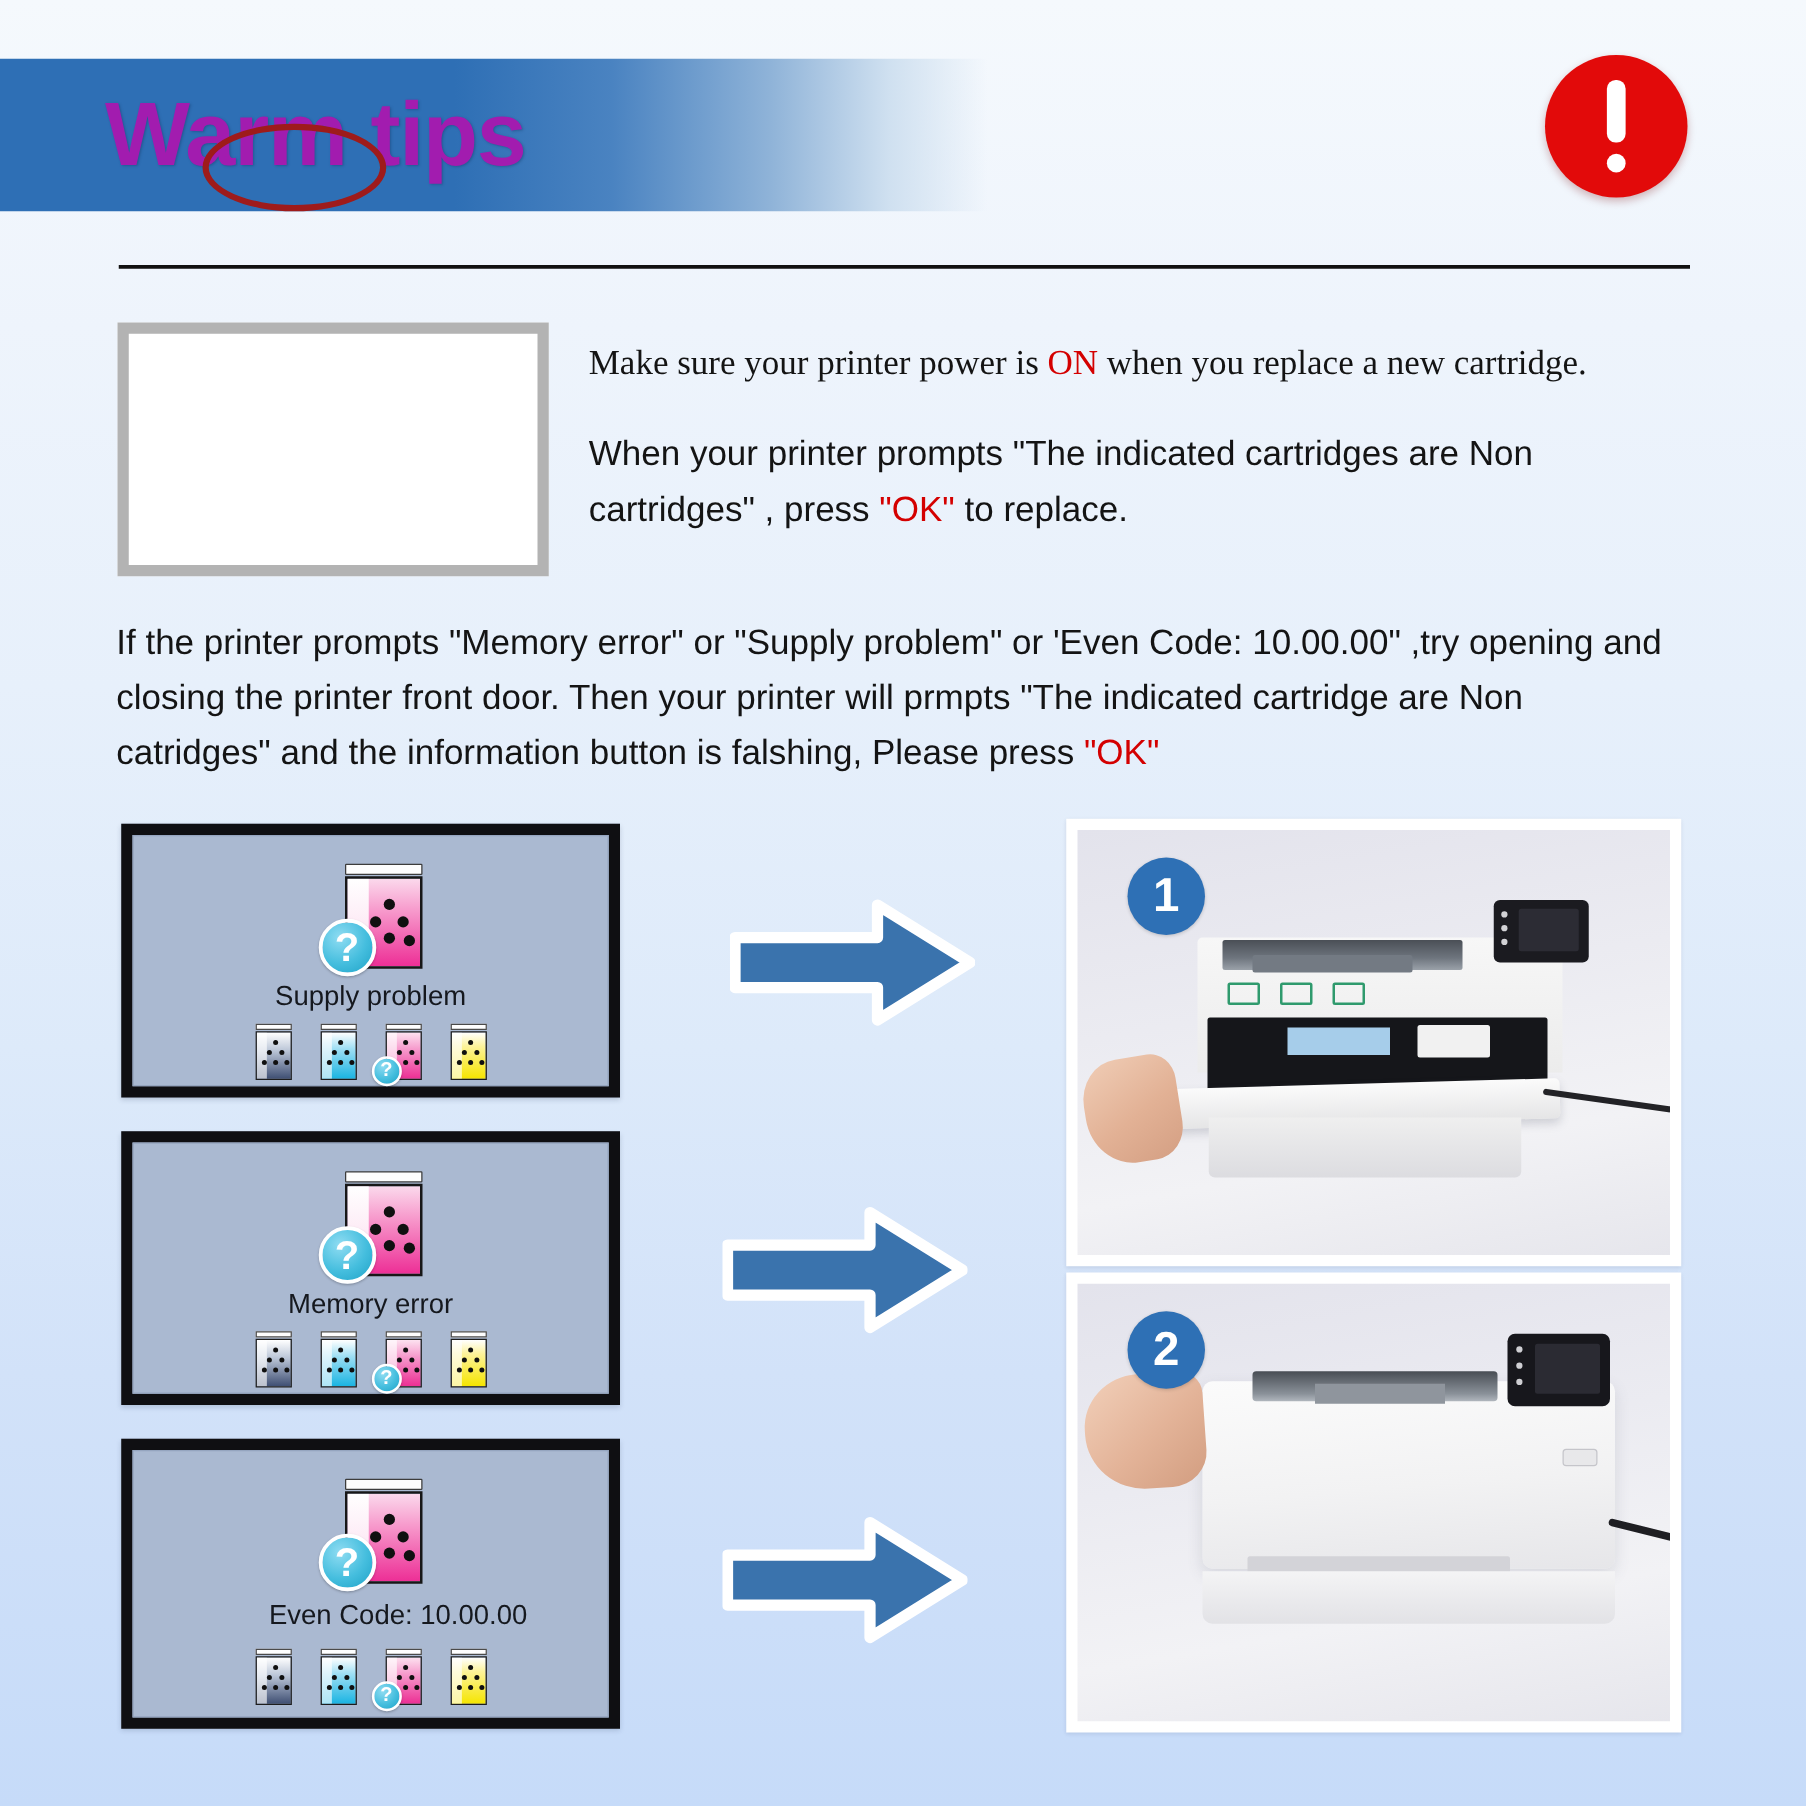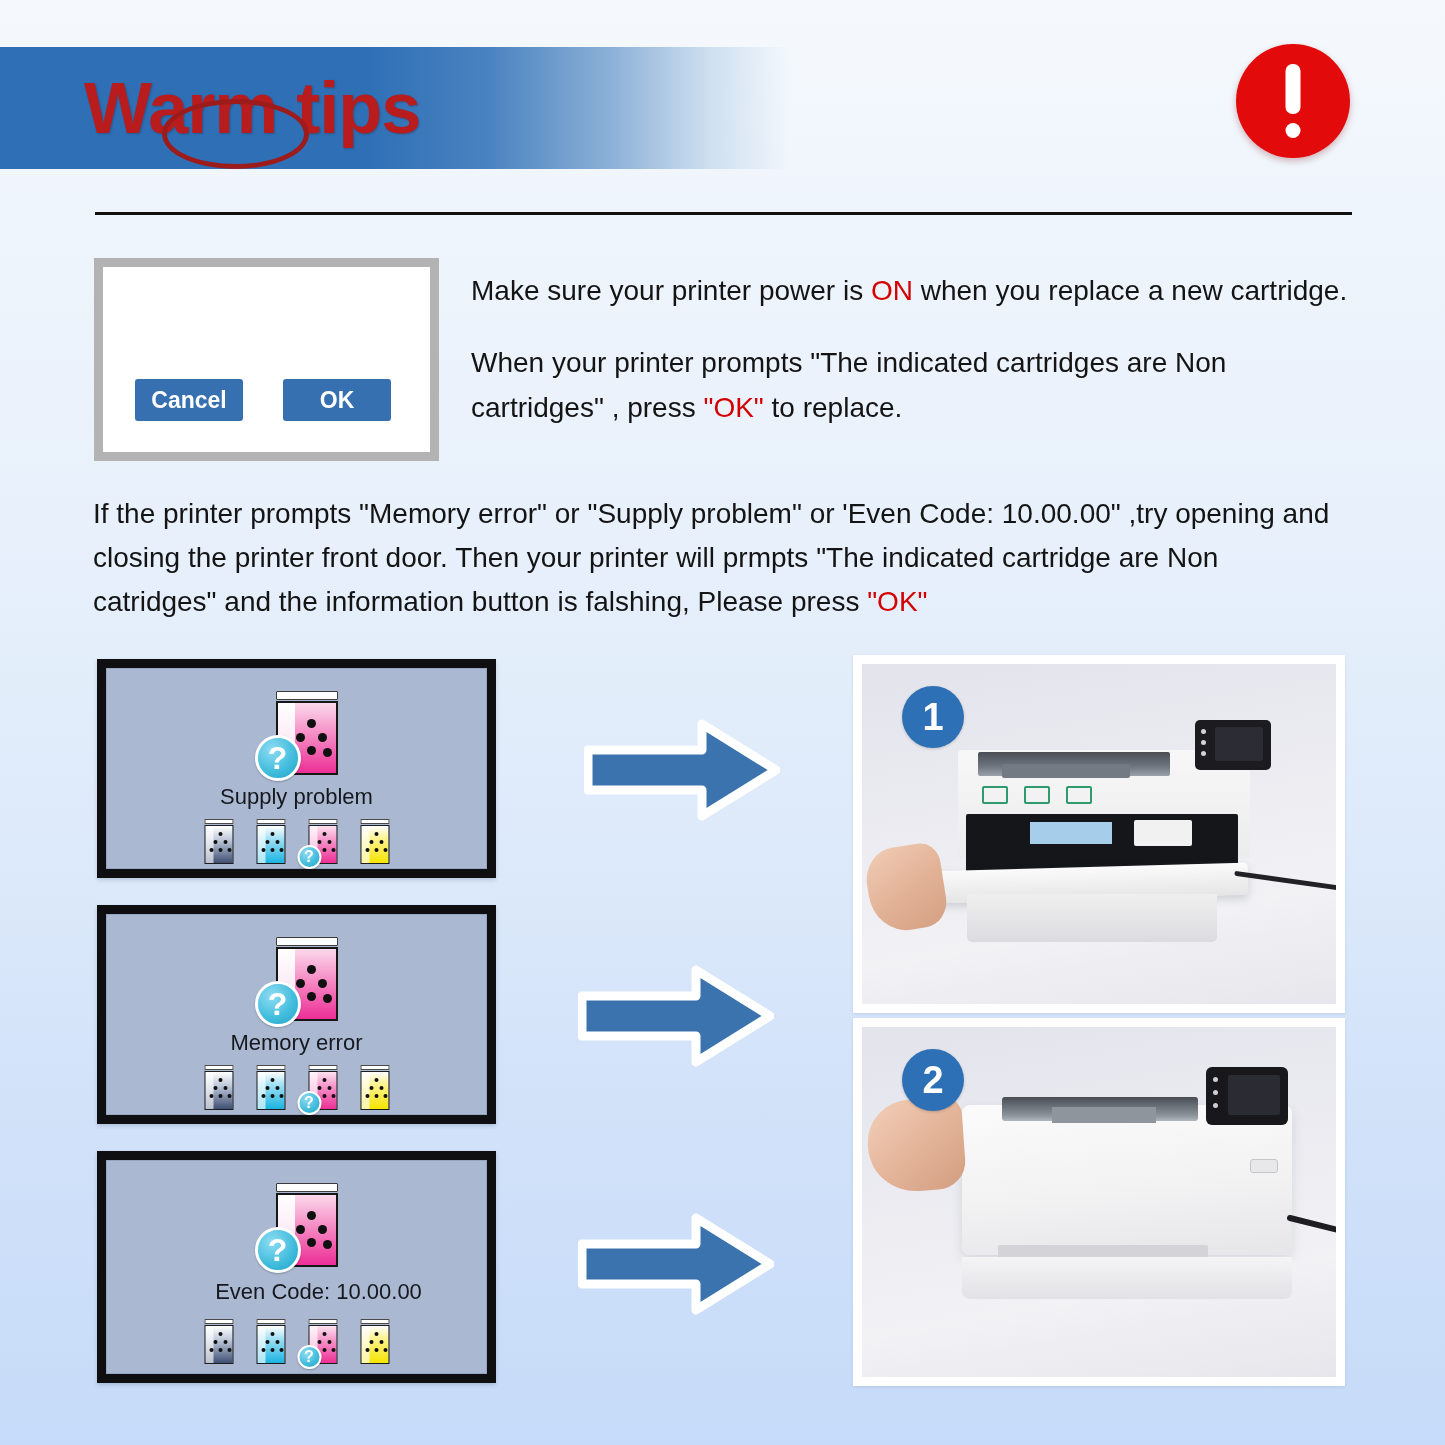--- a/index.html
+++ b/index.html
@@ -44,21 +44,21 @@
         #cfe0f0 90%,
         rgba(235,243,252,0) 100%);
   }
 
   #banner-title {
     position: absolute;
     left: 84px;
     top: 54px;
     font-size: 72px;
     font-weight: bold;
-    color: #b91c1c;
+    color: #a21caf;
     letter-spacing: -1px;
     line-height: 108px;
     text-shadow: 1px 1px 2px rgba(20,50,90,0.35);
     white-space: nowrap;
   }
 
   #alert-badge {
     position: absolute;
     left: 1236px;
     top: 44px;
@@ -162,21 +162,21 @@
     position: absolute;
     left: 471px;
     top: 268px;
     width: 890px;
   }
   .para {
     font-size: 28px;
     line-height: 45px;
     color: #141414;
   }
-  #intro-para-1 { margin-bottom: 27px; }
+  #intro-para-1 { margin-bottom: 27px; font-family: Liberation Serif, serif; }
   .hl { color: #d40000; }
 
   #note-para {
     position: absolute;
     left: 93px;
     top: 492px;
     width: 1250px;
     font-size: 28px;
     line-height: 44px;
     color: #141414;
@@ -584,24 +584,20 @@
   <div id="alert-badge">
     <div id="alert-bang-bar"></div>
     <div id="alert-bang-dot"></div>
   </div>
 
 </div>
 
 <div id="divider"></div>
 
 <div id="dialog-card">
-  <div id="dialog-buttons">
-    <div class="dlg-btn" id="dialog-cancel-button">Cancel</div>
-    <div class="dlg-btn" id="dialog-ok-button">OK</div>
-  </div>
 </div>
 <div id="ok-highlight-ellipse"></div>
 
 <div id="intro-block">
   <p class="para" id="intro-para-1">
     <span>Make sure your printer power is </span><span class="hl">ON</span><span> when you replace a new cartridge.</span>
   </p>
   <p class="para" id="intro-para-2">
     <span>When your printer prompts "The indicated cartridges are Non cartridges" , press </span><span class="hl">"OK"</span><span> to replace.</span>
   </p>

